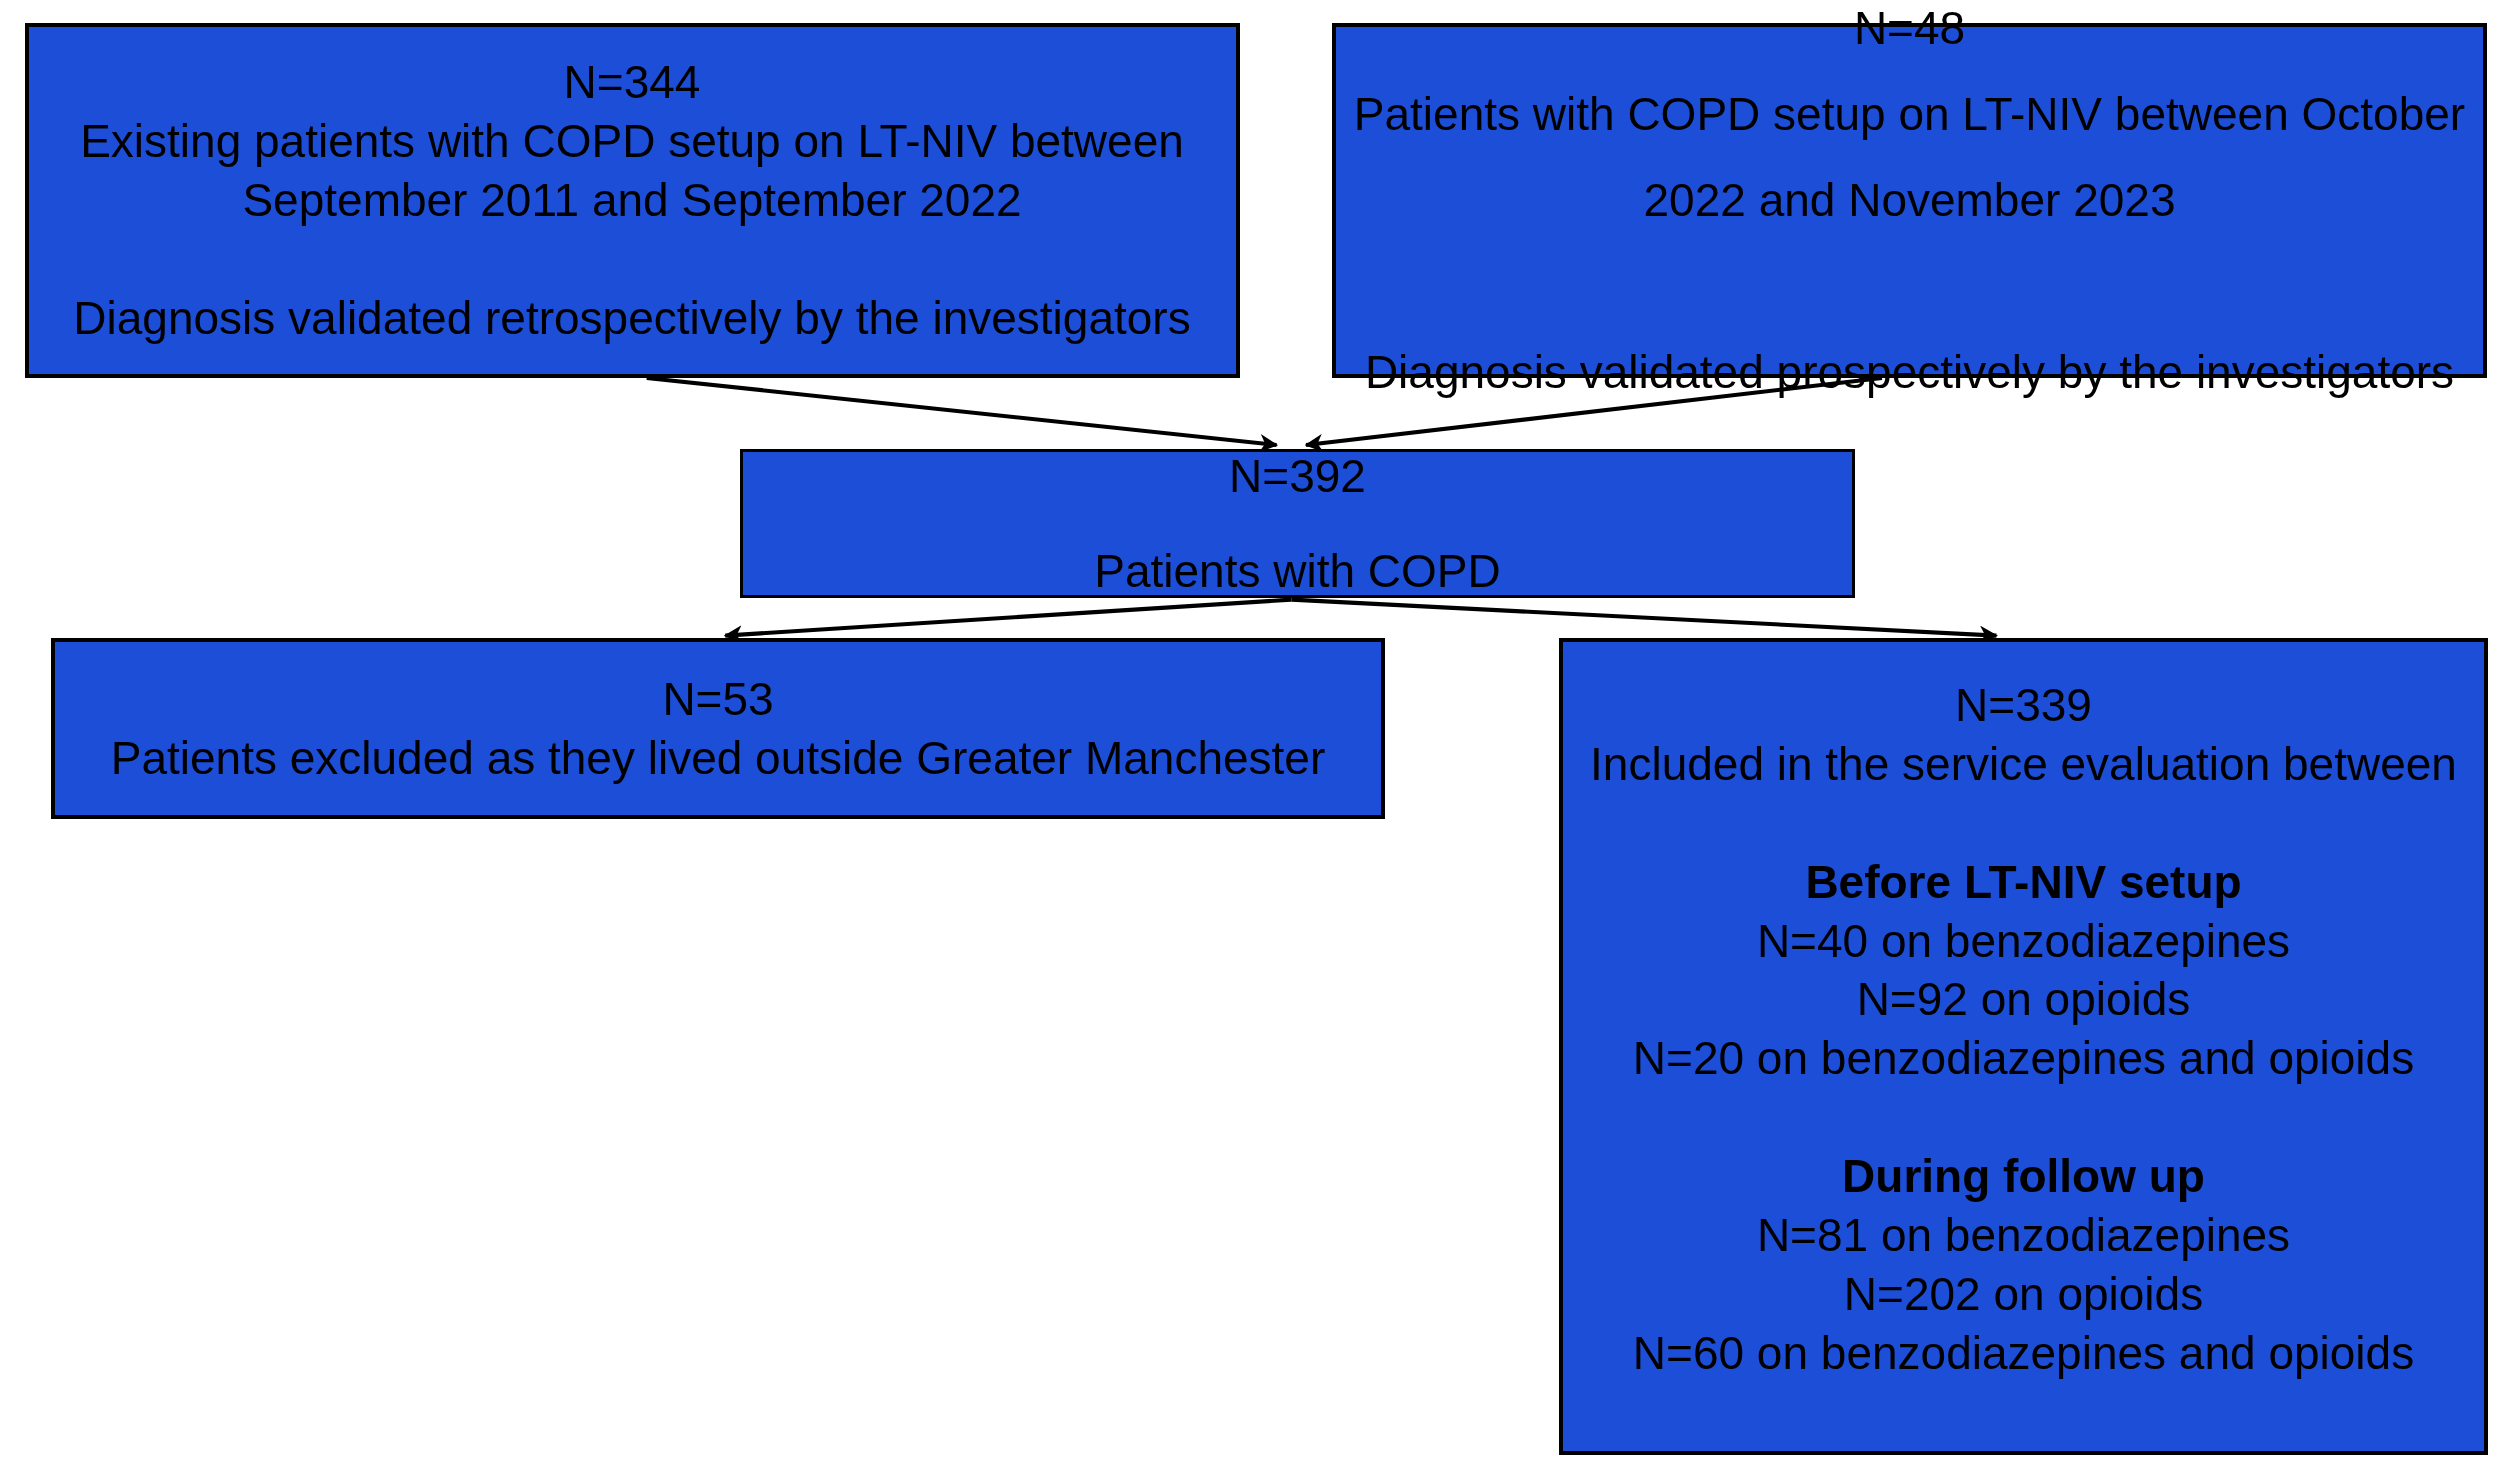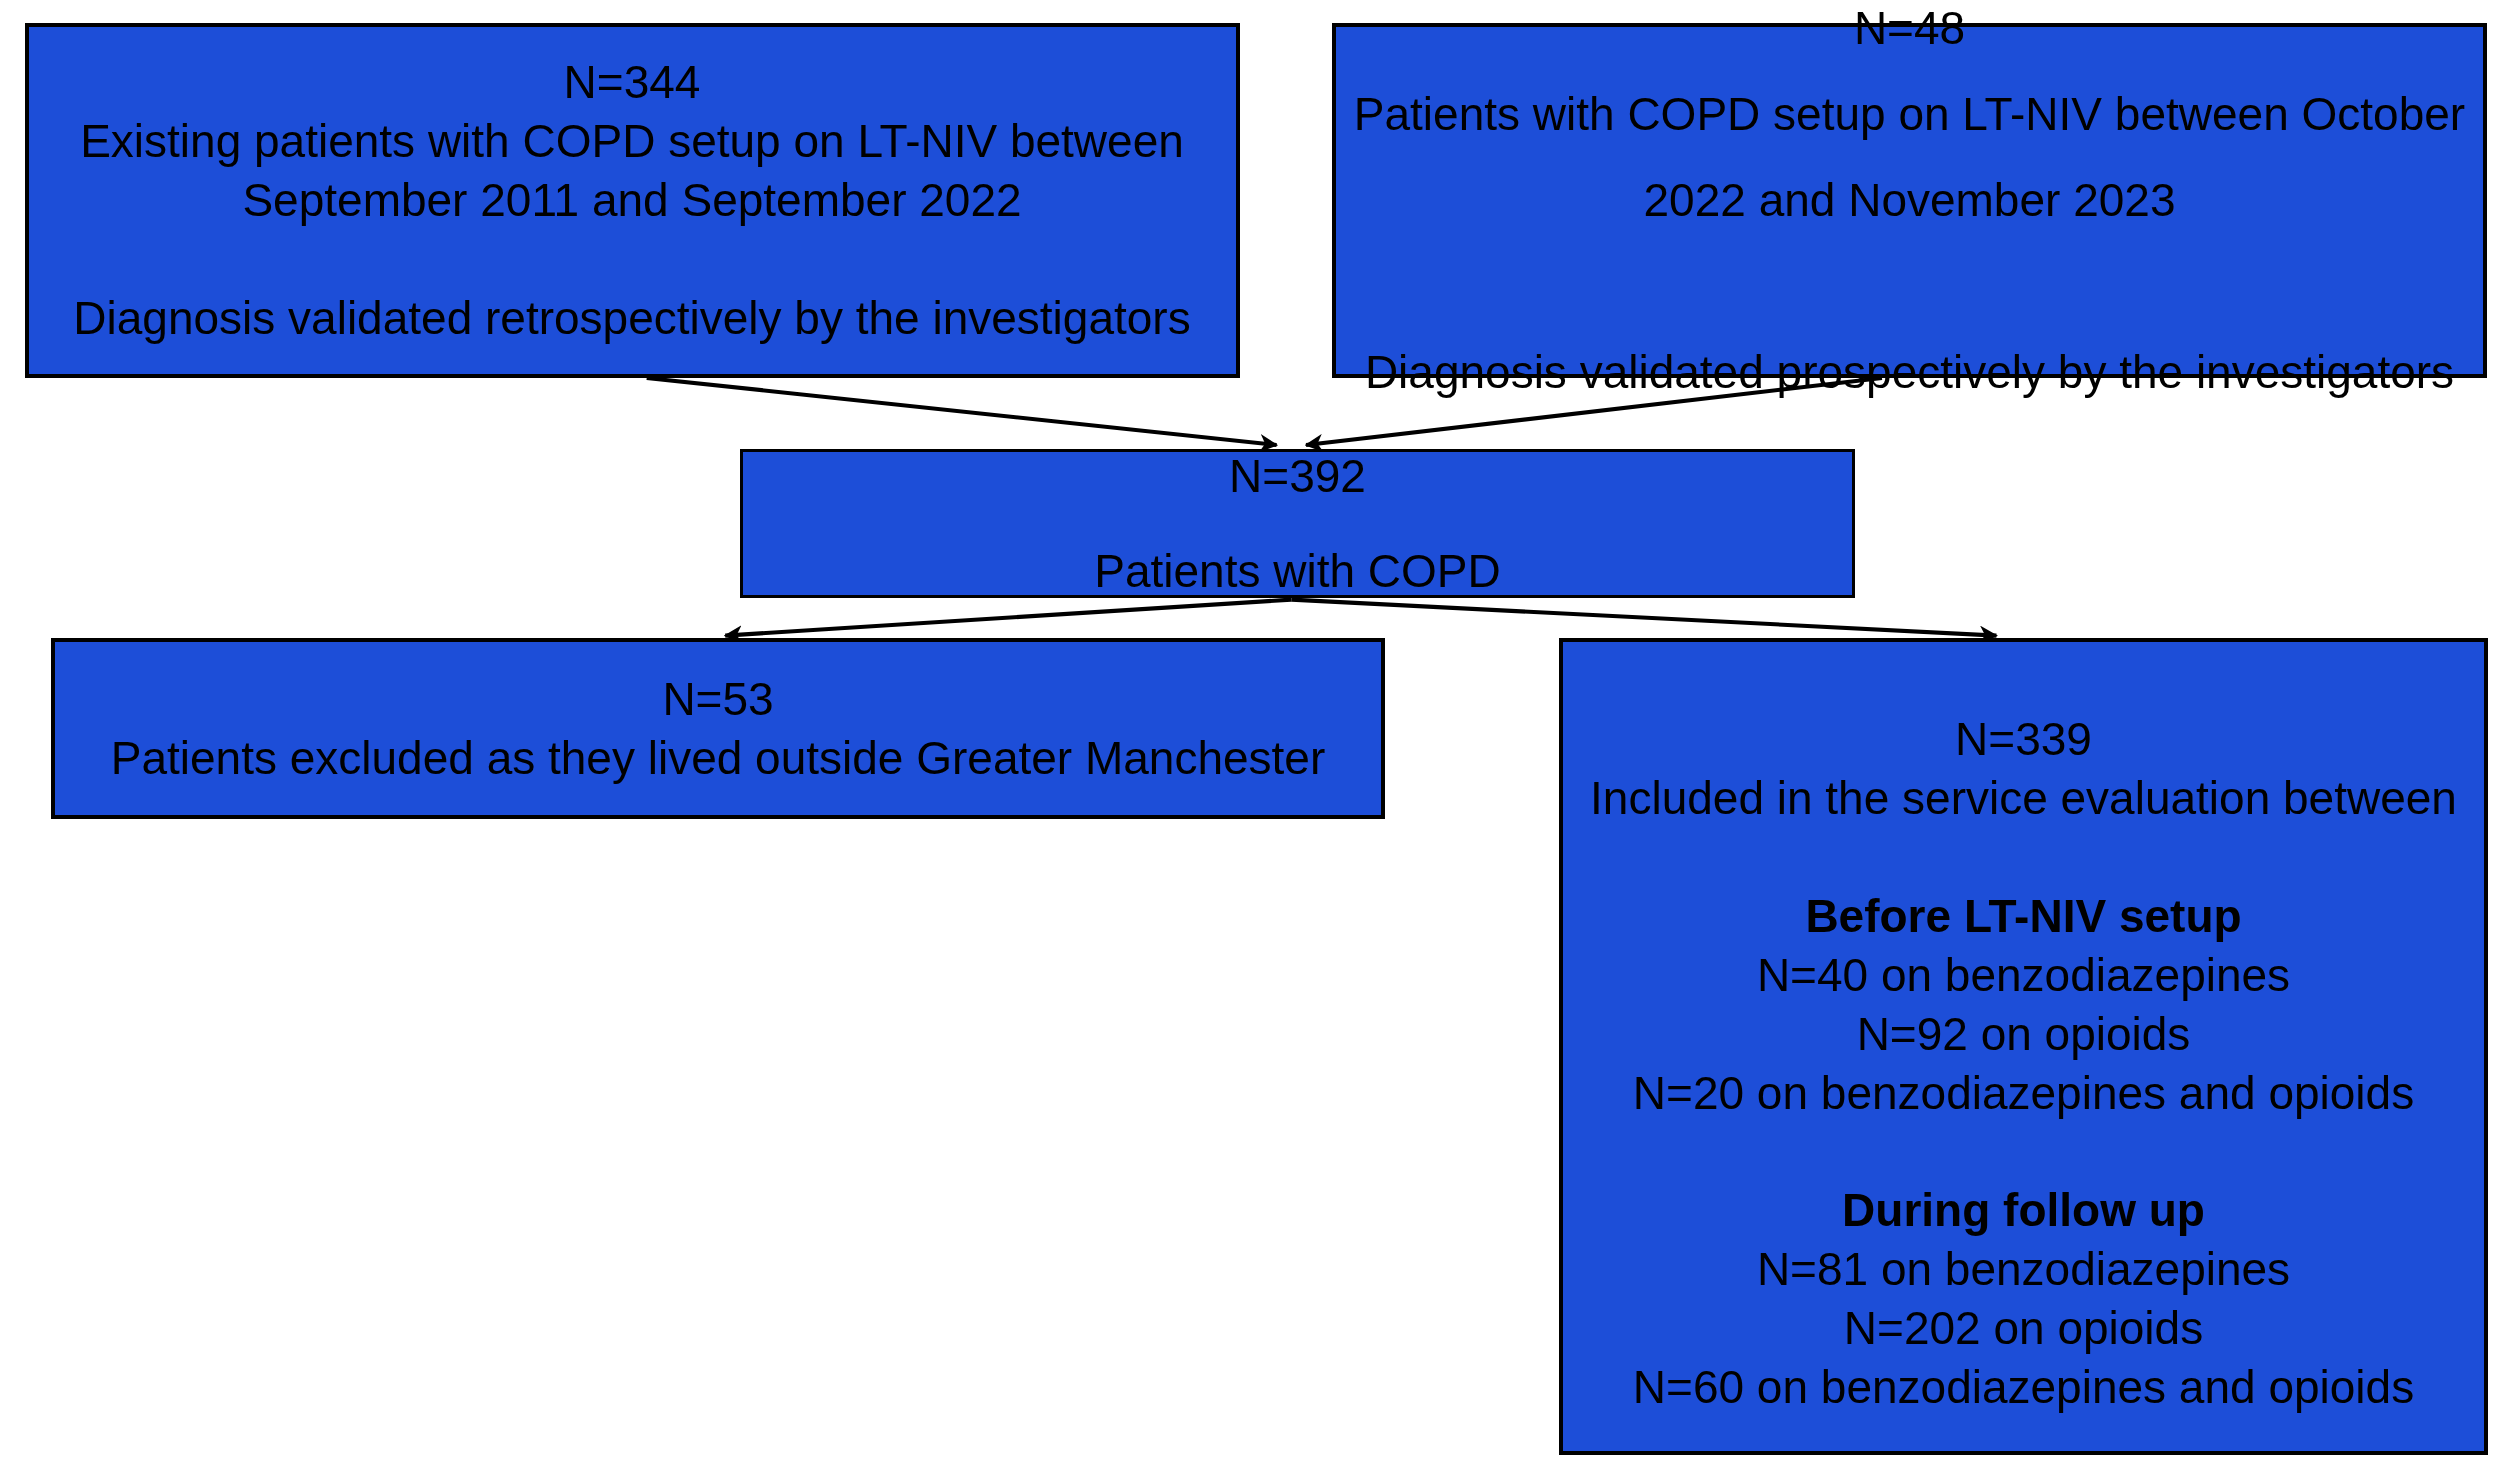--- a/index.html
+++ b/index.html
@@ -34,21 +34,21 @@
     white-space: nowrap;
   }
   .bold {
     font-weight: bold;
   }
   #box-existing   { left: 24.5px;   top: 23px;  width: 1215px; height: 355px; }
   #box-prospective{ left: 1332px; top: 23px;  width: 1155px; height: 355px; gap: 27px; }
   #box-merged     { left: 740px;  top: 449px; width: 1115px; height: 149px; border-width: 3.3px; gap: 36px; }
   #box-excluded   { left: 51px;   top: 638px; width: 1334px; height: 181px; }
   #box-included   { left: 1559px; top: 638px; width: 929px; height: 817px;
-                    justify-content: center; padding-top: 34px; }
+                    justify-content: flex-start; padding-top: 34px; }
   #connectors {
     position: absolute;
     left: 0; top: 0;
     width: 2500px;
     height: 1479px;
     pointer-events: none;
   }
 </style>
 </head>
 <body>

